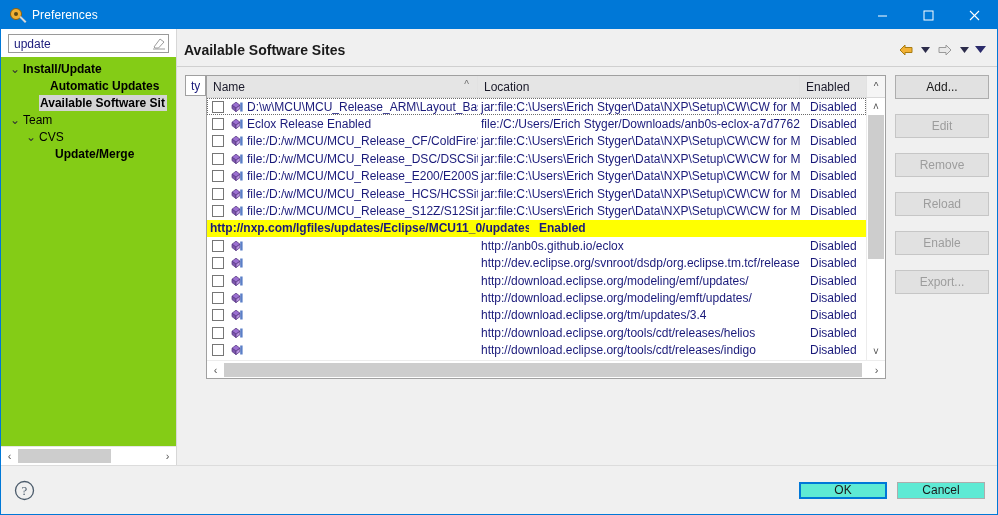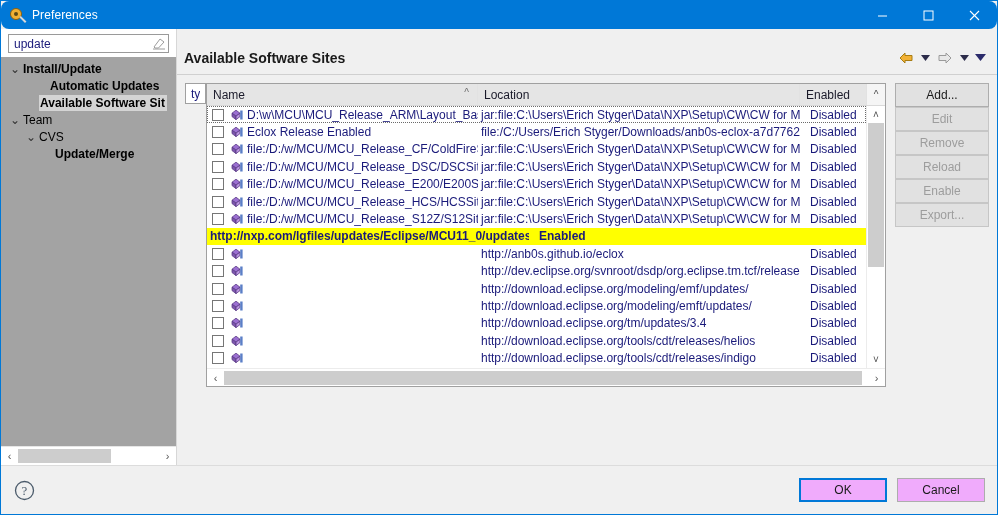--- a/index.html
+++ b/index.html
@@ -30,21 +30,20 @@
   }
 
   
   .titlebar {
     height: 28px;
     background: #0078d7;
     display: flex;
     align-items: center;
     flex: 0 0 28px;
     position: relative;
-    border-radius: 8px;
   }
   .title-icon {
     width: 16px; height: 16px;
     margin-left: 8px; margin-right: 7px;
     position: relative;
     flex: 0 0 16px;
   }
   .title-icon .disc {
     position: absolute;
     left: 1px; top: 1px;
@@ -95,21 +94,21 @@
     flex: 1 1 auto;
     display: flex;
     min-height: 0;
     background: #f0f0f0;
   }
 
   
   .left-pane {
     width: 175px;
     flex: 0 0 175px;
-    background: #a3a3a3;
+    background: #84cc16;
     display: flex;
     flex-direction: column;
     border-right: 1px solid #d7d7d7;
     position: relative;
   }
   .filter-wrap {
     padding: 5px 7px 4px 7px;
     background: #ffffff;
   }
   .filter-box {
@@ -199,21 +198,21 @@
     display: flex;
     flex-direction: column;
     background: #f0f0f0;
     min-width: 0;
   }
   .page-header {
     height: 33px;
     flex: 0 0 33px;
     display: flex;
     align-items: center;
-    padding: 12px 8px 0 7px;
+    padding: 4px 8px 0 7px;
     border-bottom: 1px solid #d0d0d0;
     background: #f0f0f0;
   }
   .page-title {
     font-size: 14px;
     font-weight: bold;
     color: #1a1a1a;
     margin-left: 0px;
   }
   .nav-tools {
@@ -427,21 +426,21 @@
     background: #ffffff;
   }
 
   .btn-col {
     width: 103px;
     flex: 0 0 103px;
     padding-left: 9px;
     box-sizing: border-box;
     display: flex;
     flex-direction: column;
-    gap: 0;
+    gap: 15px;
   }
   .btn {
     height: 24px;
     border: 1px solid #adadad;
     background: #e1e1e1;
     color: #1a1a1a;
     font-family: "Liberation Sans", sans-serif;
     font-size: 12px;
     display: flex;
     align-items: center;
@@ -468,23 +467,23 @@
     width: 22px; height: 22px;
     display: flex; align-items: center; justify-content: center;
   }
   .footer-right {
     margin-left: auto;
     display: flex;
     gap: 10px;
   }
   .dlg-btn {
     width: 88px;
-    height: 24px;
+    height: 17px;
     border: 1px solid #adadad;
-    background: #f0abfc;
+    background: #5eead4;
     font-family: "Liberation Sans", sans-serif;
     font-size: 12px;
     color: #1a1a1a;
     display: flex;
     align-items: center;
     justify-content: center;
     box-sizing: border-box;
   }
   .dlg-btn.default {
     border: 2px solid #0078d7;

